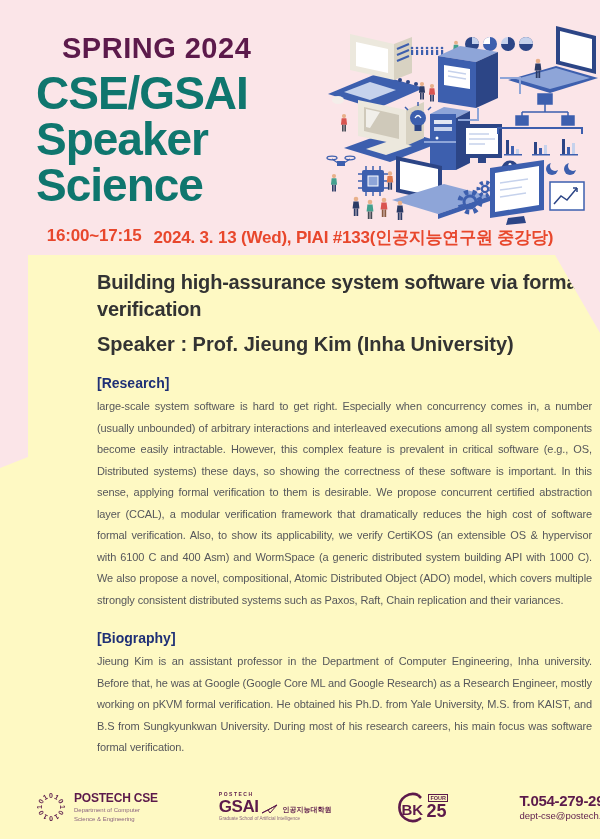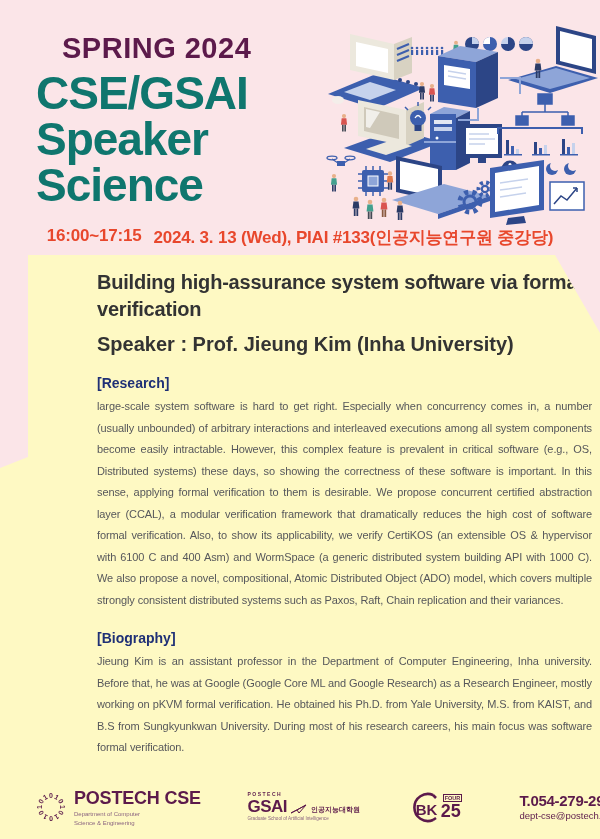--- a/index.html
+++ b/index.html
@@ -38,21 +38,21 @@
   .body-text{
     margin-top:5px;font-size:11px;color:#56575b;line-height:21.5px;
     text-align:justify;letter-spacing:-.1px;
   }
   
   .footer{
     position:absolute;left:34px;right:22px;bottom:8px;height:48px;
     display:flex;justify-content:space-between;align-items:center;color:#5c1a4b;
   }
   .logo-cse{display:flex;align-items:center;gap:6px;}
-  .logo-cse .txt .nm{font-size:18px;font-weight:bold;letter-spacing:-.2px;}
+  .logo-cse .txt .nm{font-size:12px;font-weight:bold;letter-spacing:-.2px;}
   .logo-cse .txt .sb{font-size:6px;color:#8a6480;line-height:7px;margin-top:2px;}
   .logo-gsai{line-height:1;}
   .logo-gsai .pt{font-size:5px;font-weight:bold;letter-spacing:1.5px;}
   .logo-gsai .row{display:flex;align-items:flex-end;gap:3px;margin-top:1px;}
   .logo-gsai .nm{font-size:17px;font-weight:bold;letter-spacing:-.5px;}
   .logo-gsai .kr{font-size:7px;font-weight:bold;margin-bottom:2px;}
   .logo-gsai .sb{font-size:4.6px;color:#8a6480;margin-top:2px;}
   .logo-bk{position:relative;width:66px;height:38px;}
   .logo-bk .bk{position:absolute;left:9px;top:13px;font-size:15px;font-weight:bold;}
   .logo-bk .four{position:absolute;left:36px;top:6px;font-size:5.5px;font-weight:bold;

